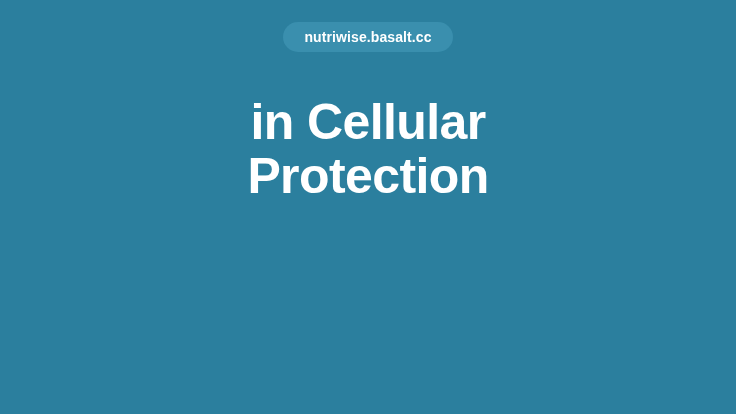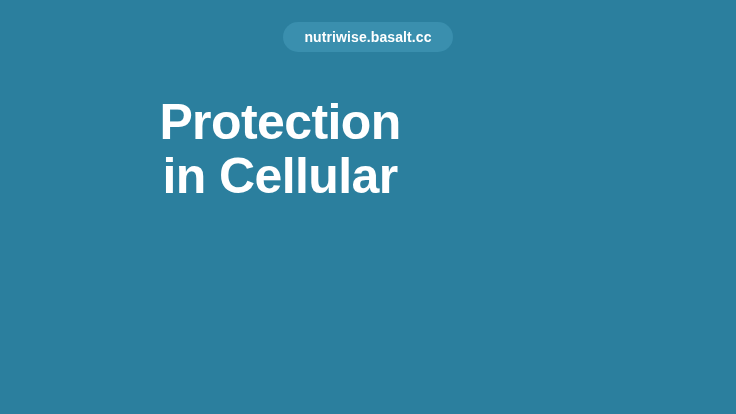--- a/index.html
+++ b/index.html
@@ -17,21 +17,21 @@
   }
 
   .card {
     position: relative;
     box-sizing: border-box;
     width: 736px;
     height: 414px;
     background: #2b7f9e;
     display: flex;
     flex-direction: column;
-    align-items: flex-start;
+    align-items: center;
     overflow: hidden;
   }
 
   
   .badge-row {
     width: 100%;
     display: flex;
     justify-content: center;
     margin-top: 22px;
   }
@@ -84,18 +84,18 @@
 <body>
 
 <div class="card">
 
   <div class="badge-row">
     <span class="badge">nutriwise.basalt.cc</span>
   </div>
 
   <div class="headline-wrap">
     <h1 class="headline">
+      <span class="headline-line">in Cellular</span>
       <span class="headline-line">Protection</span>
-      <span class="headline-line">in Cellular</span>
     </h1>
   </div>
 
 </div>
 
 </body></html>

